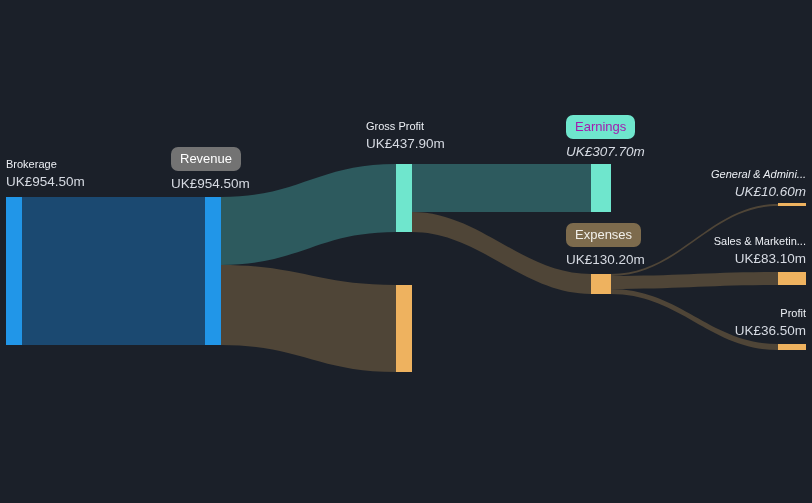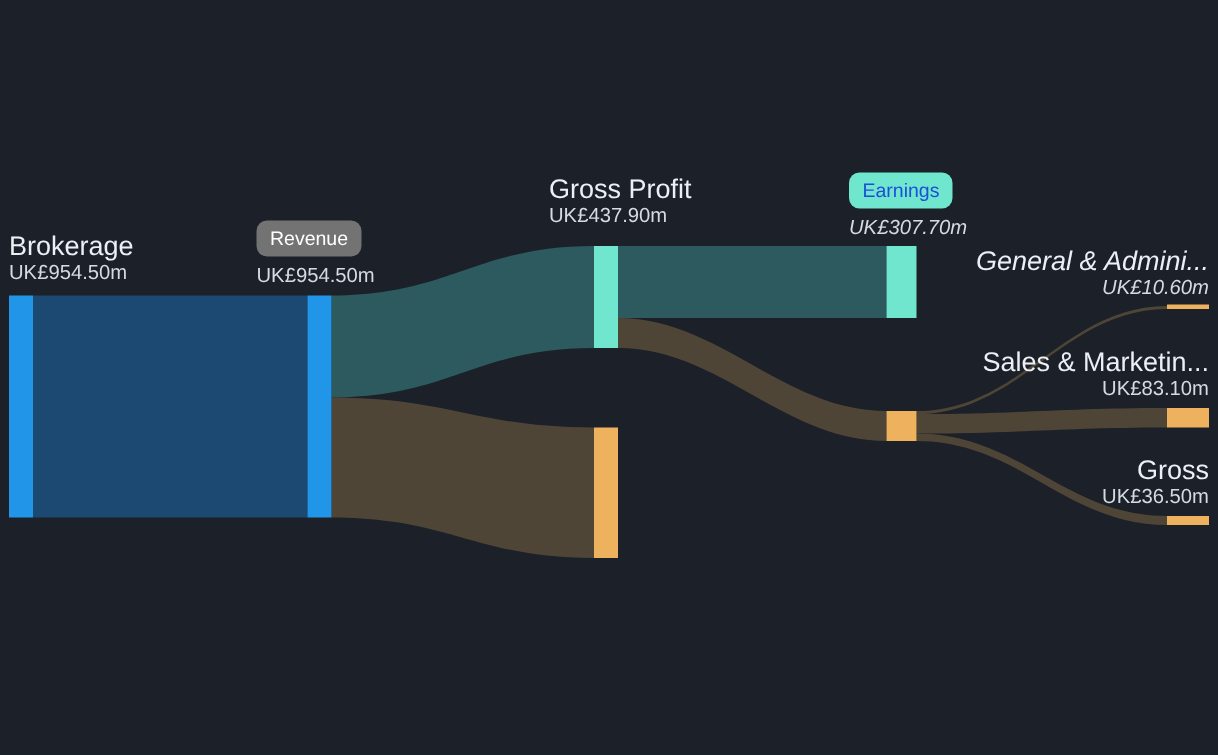--- a/index.html
+++ b/index.html
@@ -22,21 +22,21 @@
     width: 812px;
     height: 503px;
     display: block;
   }
   .node-label {
     position: absolute;
     white-space: nowrap;
     pointer-events: none;
   }
   .label-name {
-    font-size: 18px;
+    font-size: 11px;
     color: #eceff4;
     line-height: 17px;
     display: block;
   }
   .label-value {
     font-size: 13.5px;
     color: #d6dae2;
     line-height: 17px;
     display: block;
   }
@@ -47,21 +47,21 @@
     padding: 4px 9px 5px 9px;
     border-radius: 7px;
     font-weight: 400;
   }
   .badge-revenue {
     background: #737373;
     color: #ffffff;
   }
   .badge-earnings {
     background: #6fe6cd;
-    color: #1d4ed8;
+    color: #a21caf;
   }
   .badge-expenses {
     background: #7d6b4d;
     color: #f2f0ea;
   }
   .ta-right { text-align: right; }
   .ta-left { text-align: left; }
 </style>
 </head>
 <body>
@@ -144,29 +144,33 @@
     <span class="label-name">Gross Profit</span>
     <span class="label-value">UK£437.90m</span>
   </div>
 
 
   <div class="node-label ta-left" style="left:566px; top:115px;">
     <span class="badge badge-earnings">Earnings</span>
     <span class="label-value" style="margin-top:4px;font-style:italic;">UK£307.70m</span>
   </div>
 
+  <div class="node-label ta-left" style="left:566px; top:223px;">
+    <span class="badge badge-expenses">Expenses</span>
+    <span class="label-value" style="margin-top:4px;">UK£130.20m</span>
+  </div>
 
   <div class="node-label ta-right" style="right:6px; top:166px;font-style:italic;">
     <span class="label-name">General &amp; Admini...</span>
     <span class="label-value">UK£10.60m</span>
   </div>
 
   <div class="node-label ta-right" style="right:6px; top:233px;text-align:right;">
     <span class="label-name">Sales &amp; Marketin...</span>
     <span class="label-value">UK£83.10m</span>
   </div>
 
   <div class="node-label ta-right" style="right:6px; top:305px;">
-    <span class="label-name">Gross</span>
+    <span class="label-name">Profit</span>
     <span class="label-value">UK£36.50m</span>
   </div>
 
 </div>
 
 </body></html>

